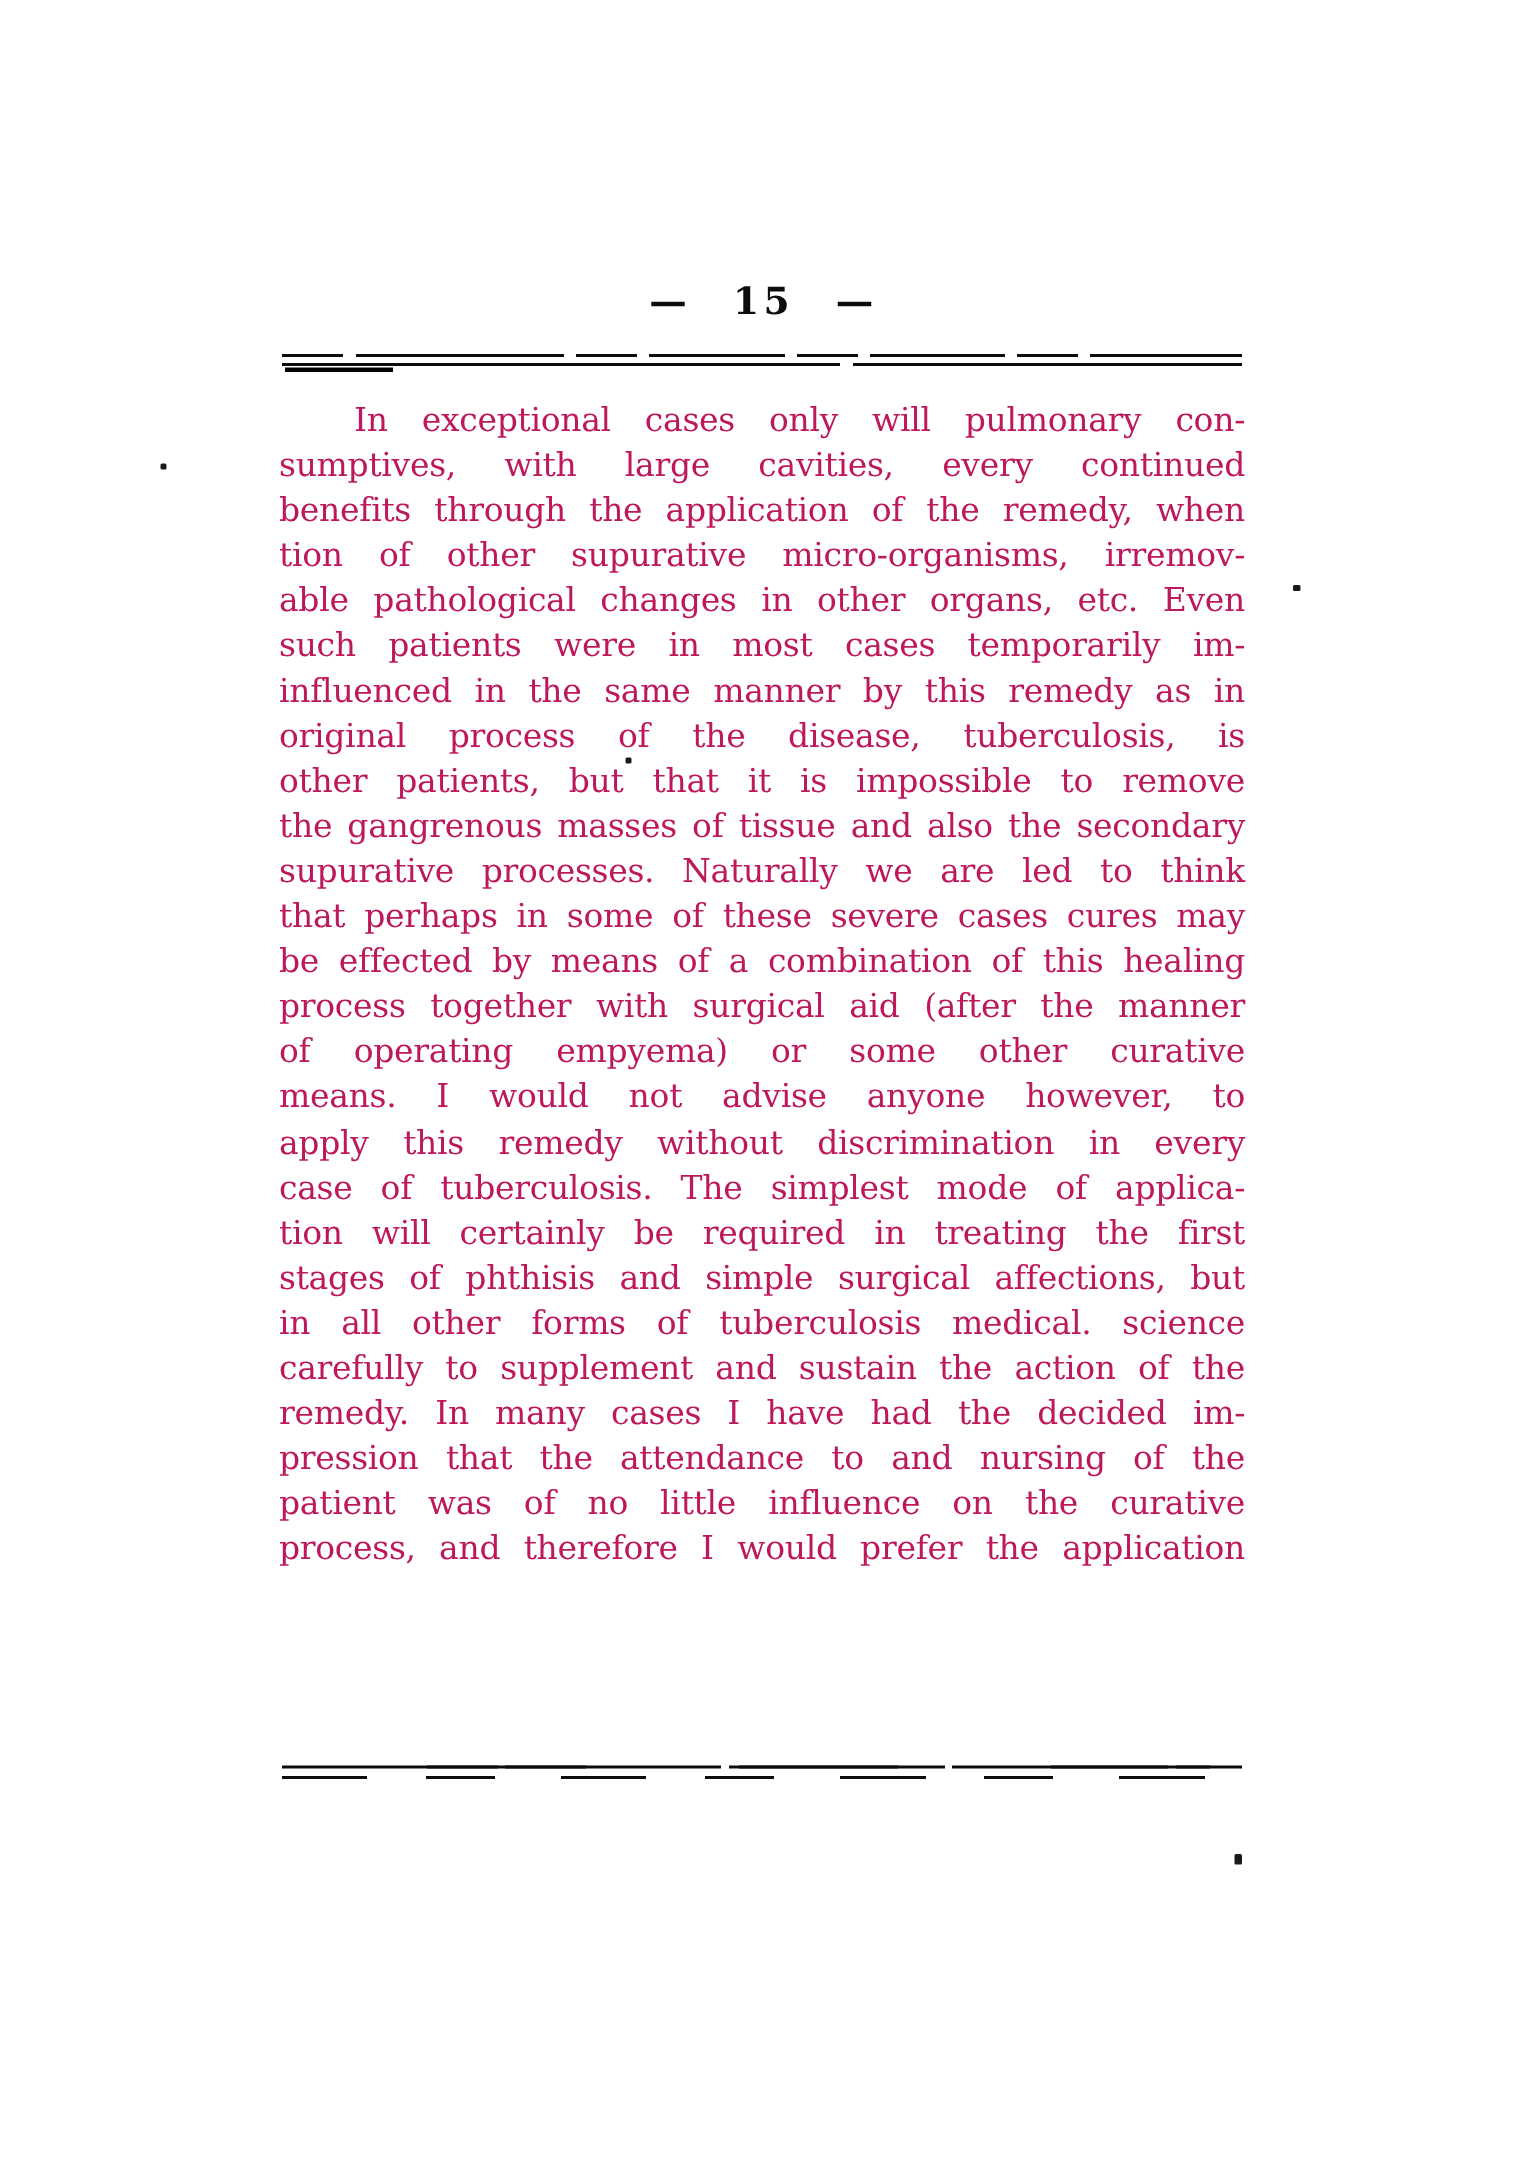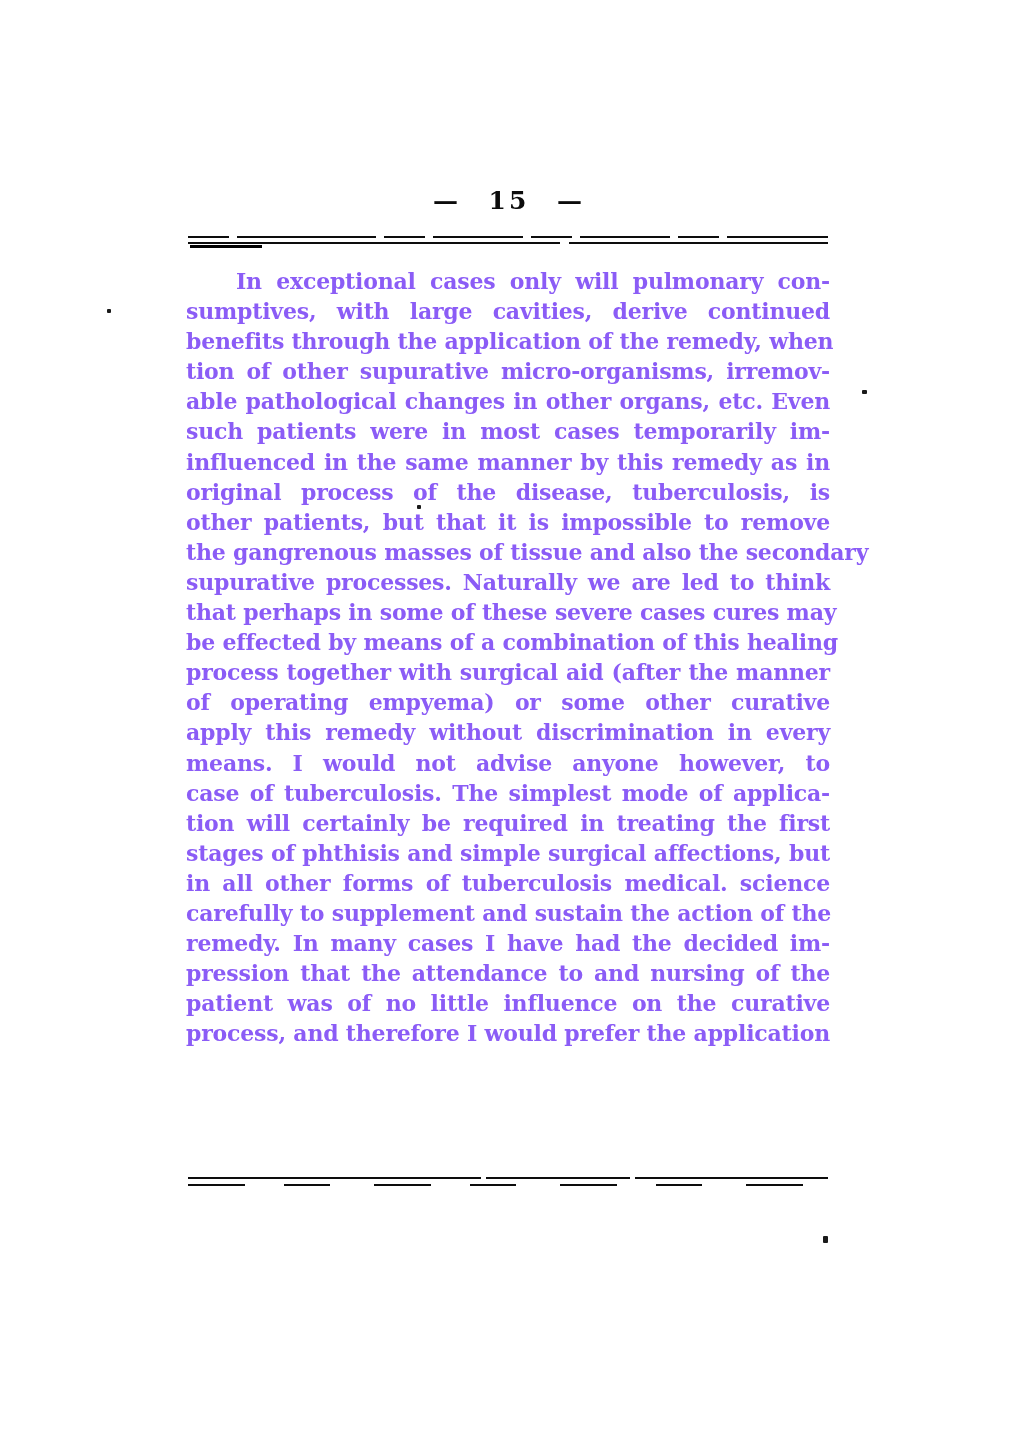--- a/index.html
+++ b/index.html
@@ -75,24 +75,24 @@
     background-image:
       repeating-linear-gradient(90deg, #0d0d0d 0px, #0d0d0d 57px, transparent 57px, transparent 96px, #0d0d0d 96px, #0d0d0d 142px, transparent 142px, transparent 186px);
   }
   
   .text-block {
     position: absolute;
     left: 186px;
     top: 266px;
     width: 644px;
     font-size: 22px;
-    font-weight: bold;
+    font-weight: normal;
     letter-spacing: -0.2px;
     line-height: 30.1px;
-    color: #8b5cf6;
+    color: #be185d;
   }
   .text-line {
     text-align: justify;
     text-align-last: justify;
     white-space: nowrap;
     overflow: visible;
   }
   .text-line.first-line {
     text-indent: 50px;
   }
@@ -115,36 +115,36 @@
   <div class="page-number">— 15 —</div>
 
   <div class="rule rule-top">
     <div class="line line-a"></div>
     <div class="line line-b"></div>
     <div class="seg"></div>
   </div>
 
   <div class="text-block">
       <div class="text-line first-line">In exceptional cases only will pulmonary con-</div>
-      <div class="text-line">sumptives, with large cavities, derive continued</div>
+      <div class="text-line">sumptives, with large cavities, every continued</div>
       <div class="text-line">benefits through the application of the remedy, when</div>
       <div class="text-line">tion of other supurative micro-organisms, irremov-</div>
       <div class="text-line">able pathological changes in other organs, etc. Even</div>
       <div class="text-line">such patients were in most cases temporarily im-</div>
       <div class="text-line">influenced in the same manner by this remedy as in</div>
       <div class="text-line">original process of the disease, tuberculosis, is</div>
       <div class="text-line">other patients, but that it is impossible to remove</div>
       <div class="text-line">the gangrenous masses of tissue and also the secondary</div>
       <div class="text-line">supurative processes. Naturally we are led to think</div>
       <div class="text-line">that perhaps in some of these severe cases cures may</div>
       <div class="text-line">be effected by means of a combination of this healing</div>
       <div class="text-line">process together with surgical aid (after the manner</div>
       <div class="text-line">of operating empyema) or some other curative</div>
+      <div class="text-line">means. I would not advise anyone however, to</div>
       <div class="text-line">apply this remedy without discrimination in every</div>
-      <div class="text-line">means. I would not advise anyone however, to</div>
       <div class="text-line">case of tuberculosis. The simplest mode of applica-</div>
       <div class="text-line">tion will certainly be required in treating the first</div>
       <div class="text-line">stages of phthisis and simple surgical affections, but</div>
       <div class="text-line">in all other forms of tuberculosis medical. science</div>
       <div class="text-line">carefully to supplement and sustain the action of the</div>
       <div class="text-line">remedy. In many cases I have had the decided im-</div>
       <div class="text-line">pression that the attendance to and nursing of the</div>
       <div class="text-line">patient was of no little influence on the curative</div>
       <div class="text-line">process, and therefore I would prefer the application</div>
     </div>

